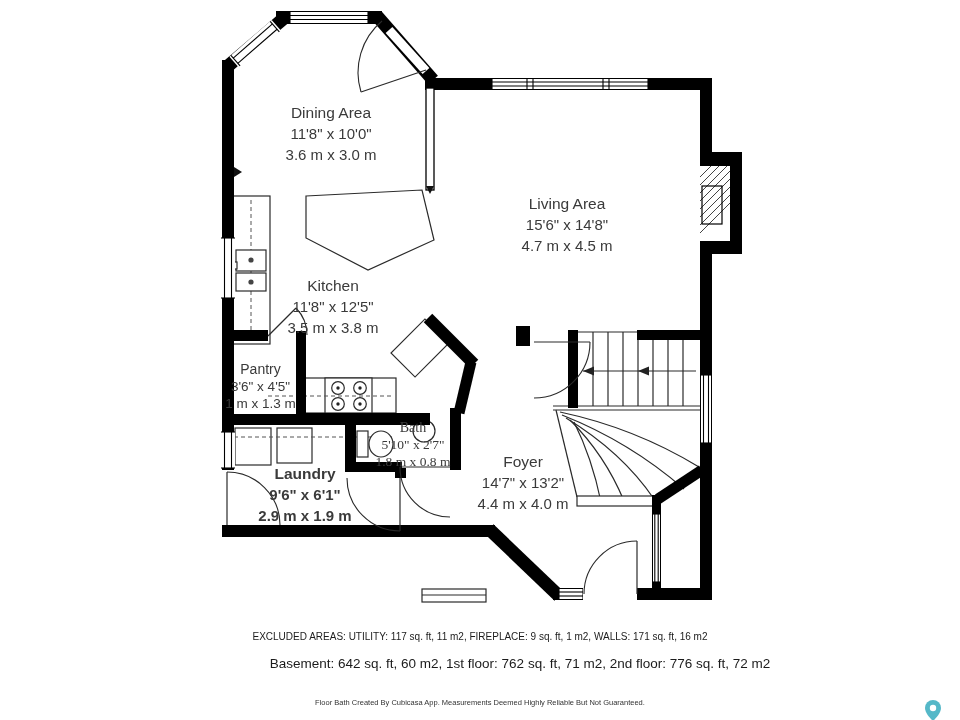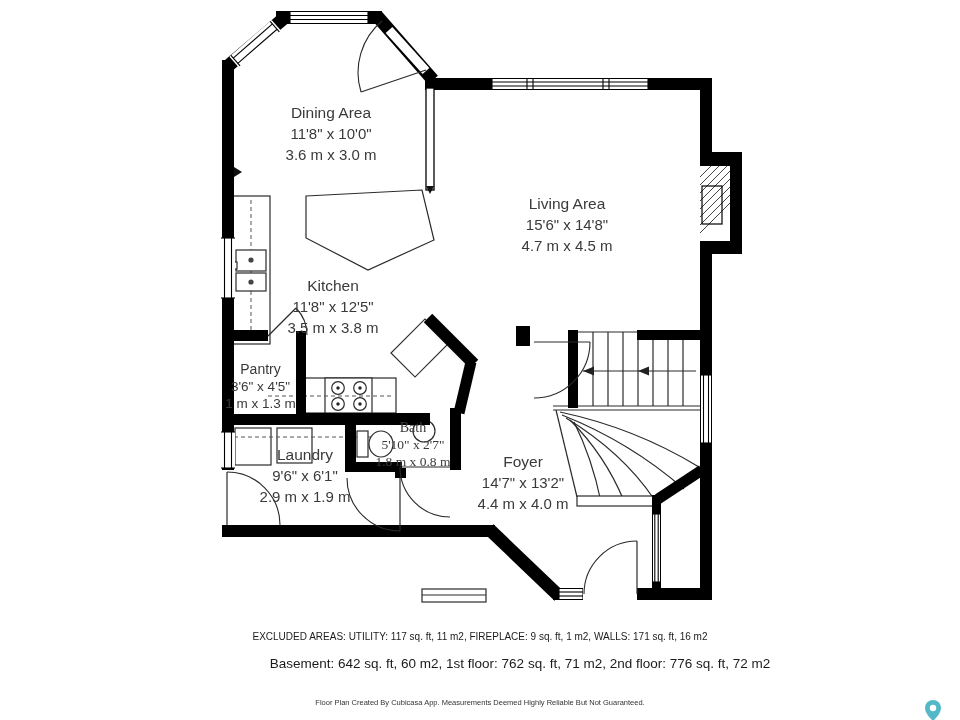--- a/index.html
+++ b/index.html
@@ -282,29 +282,29 @@
   <div class="rdim">3'6" x 4'5"</div>
   <div class="rdim">1 m x 1.3 m</div>
 </div>
 
 <div class="room-label small" style="left:338px;top:419px;width:150px;font-family:Liberation Serif, serif;">
   <div class="rname">Bath</div>
   <div class="rdim">5'10" x 2'7"</div>
   <div class="rdim">1.8 m x 0.8 m</div>
 </div>
 
-<div class="room-label" style="left:215px;top:444px;width:180px;">
+<div class="room-label" style="left:215px;top:463px;width:180px;font-weight:bold;">
   <div class="rname">Laundry</div>
   <div class="rdim">9'6" x 6'1"</div>
   <div class="rdim">2.9 m x 1.9 m</div>
 </div>
 
 <div class="room-label" style="left:433px;top:451px;width:180px;">
   <div class="rname">Foyer</div>
   <div class="rdim">14'7" x 13'2"</div>
   <div class="rdim">4.4 m x 4.0 m</div>
 </div>
 
 <div class="summary floors">Basement: 642 sq. ft, 60 m2, 1st floor: 762 sq. ft, 71 m2, 2nd floor: 776 sq. ft, 72 m2</div>
 <div class="summary excluded">EXCLUDED AREAS: UTILITY: 117 sq. ft, 11 m2, FIREPLACE: 9 sq. ft, 1 m2, WALLS: 171 sq. ft, 16 m2</div>
-<div class="summary disclaimer">Floor Plan Created By Cubicasa App. Measurements Deemed Highly Reliable But Not Guaranteed.</div>
+<div class="summary disclaimer">Floor Bath Created By Cubicasa App. Measurements Deemed Highly Reliable But Not Guaranteed.</div>
 
 </div>
 
 </body></html>

